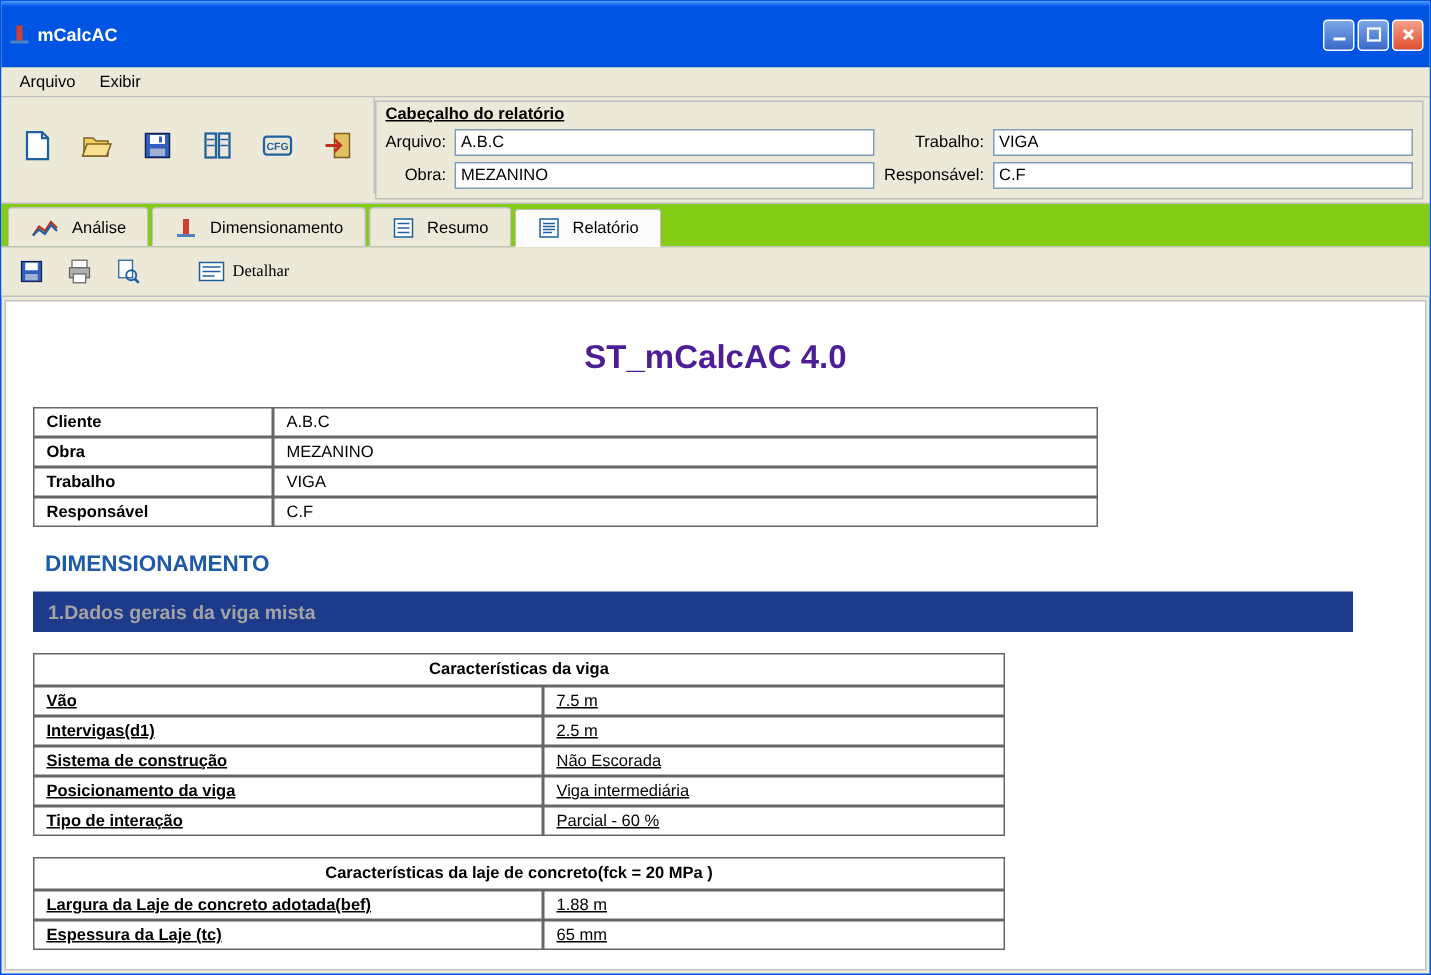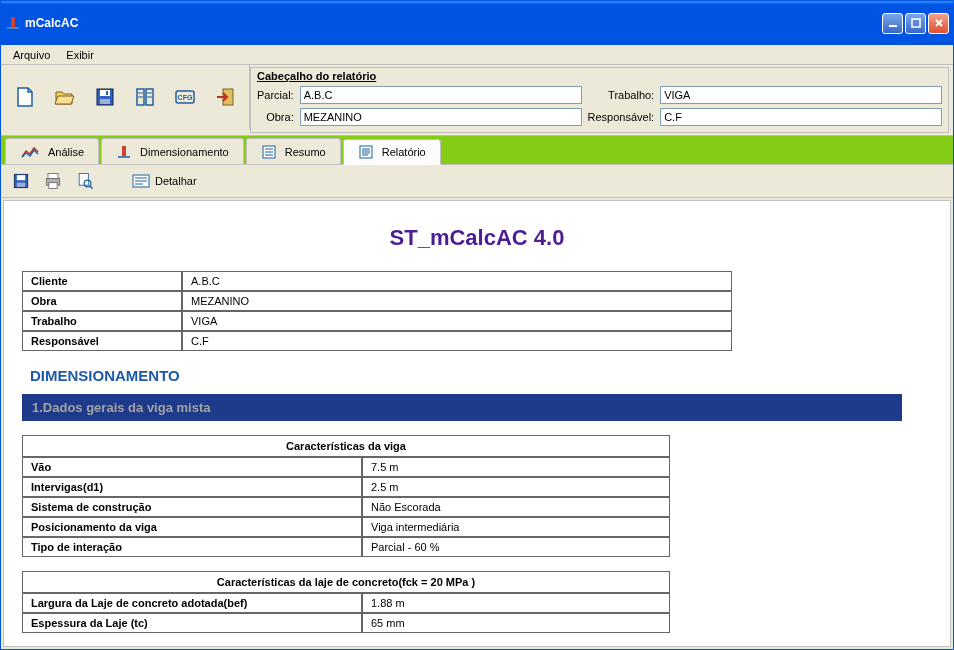--- a/index.html
+++ b/index.html
@@ -20,32 +20,32 @@
 .header-group { flex: 1; border: 1px solid #c0c0c0; margin: 2px 4px 2px 0; padding: 2px 6px 6px 6px; position: relative; background: #ece9d8; }
 .header-group-title { font-weight: bold; text-decoration: underline; font-size: 11px; margin-bottom: 4px; }
 .header-fields { display: grid; grid-template-columns: auto 1fr auto 1fr; gap: 4px 6px; align-items: center; }
 .field-label { text-align: right; font-size: 11px; }
 .field-input { border: 1px solid #7f9db9; background: white; padding: 1px 3px; font-size: 11px; height: 18px; width: 100%; }
 .tabbar { display: flex; background: #84cc16; border-bottom: 1px solid #c0c0c0; padding: 2px 4px 0 4px; }
 .tab { display: flex; align-items: center; gap: 8px; padding: 4px 14px; border: 1px solid #c0c0c0; border-bottom: none; background: #ece9d8; cursor: pointer; margin-right: 2px; font-size: 11px; border-radius: 3px 3px 0 0; }
 .tab.active { background: #fcfcfc; border-bottom: 1px solid #fcfcfc; position: relative; top: 1px; align-items: center; }
 .sub-toolbar { display: flex; align-items: center; padding: 4px 8px; gap: 8px; background: #ece9d8; border-bottom: 1px solid #c0c0c0; }
 .sub-btn { width: 24px; height: 24px; display: flex; align-items: center; justify-content: center; cursor: pointer; }
-.detalhar-btn { display: flex; align-items: center; gap: 4px; cursor: pointer; padding: 2px 6px; margin-left: 20px; }
+.detalhar-btn { display: flex; align-items: center; gap: 4px; cursor: pointer; padding: 2px 6px; margin-left: 20px; font-family: Liberation Serif, serif; }
 .report-area { flex: 1; background: white; margin: 2px; border: 1px solid #c0c0c0; position: relative; overflow: hidden; display: flex; }
 .report-scroll { flex: 1; overflow-y: scroll; padding: 12px 18px; }
 .report-title { text-align: center; font-size: 22px; font-weight: bold; color: #4c1d95; margin: 12px 0 20px 0; font-family: Arial; }
 .info-table { width: 710px; border-collapse: separate; border-spacing: 0; margin-bottom: 16px; }
 .info-table td { border: 1px solid #666; padding: 3px 8px; font-size: 11px; }
 .info-table .label-cell { width: 160px; text-align: left; font-weight: bold; }
 .section-title { color: #1e5aa8; font-weight: bold; font-size: 15px; margin: 14px 0 10px 8px; font-family: Arial; }
 .section-bar { background: #1e3a8a; color: #a3a3a3; padding: 6px 10px; font-weight: bold; font-size: 13px; width: 880px; margin-bottom: 14px; }
 .data-table { width: 648px; border-collapse: separate; border-spacing: 0; margin-bottom: 14px; }
 .data-table th { border: 1px solid #666; padding: 4px 8px; font-size: 11px; font-weight: bold; text-align: center; background: white; }
-.data-table td { border: 1px solid #666; padding: 3px 8px; font-size: 11px; }
+.data-table td { border: 1px solid #666; padding: 3px 8px; font-size: 11px; text-decoration: underline; }
 .data-table .dt-label { font-weight: bold; width: 340px; }
 svg { display: block; }
 </style>
 </head>
 <body>
 
 <div class="window">
 
   <div class="titlebar">
     <span class="titlebar-icon">
@@ -120,21 +120,21 @@
       <div class="tool-btn">
         <svg width="24" height="24" viewBox="0 0 24 24">
             <rect x="10" y="4" width="10" height="16" fill="#e0c060" stroke="#806020"></rect>
             <path d="M4 12 h10 M10 8 l4 4 -4 4" fill="none" stroke="#c03020" stroke-width="2"></path>
           </svg>
       </div>
     </div>
     <fieldset class="header-group">
       <div class="header-group-title">Cabeçalho do relatório</div>
       <div class="header-fields">
-        <span class="field-label">Parcial:</span>
+        <span class="field-label">Arquivo:</span>
         <input class="field-input" value="A.B.C" style="">
         <span class="field-label">Trabalho:</span>
         <input class="field-input" value="VIGA" style="">
         <span class="field-label">Obra:</span>
         <input class="field-input" value="MEZANINO" style="">
         <span class="field-label">Responsável:</span>
         <input class="field-input" value="C.F" style="">
       </div>
     </fieldset>
   </div>

